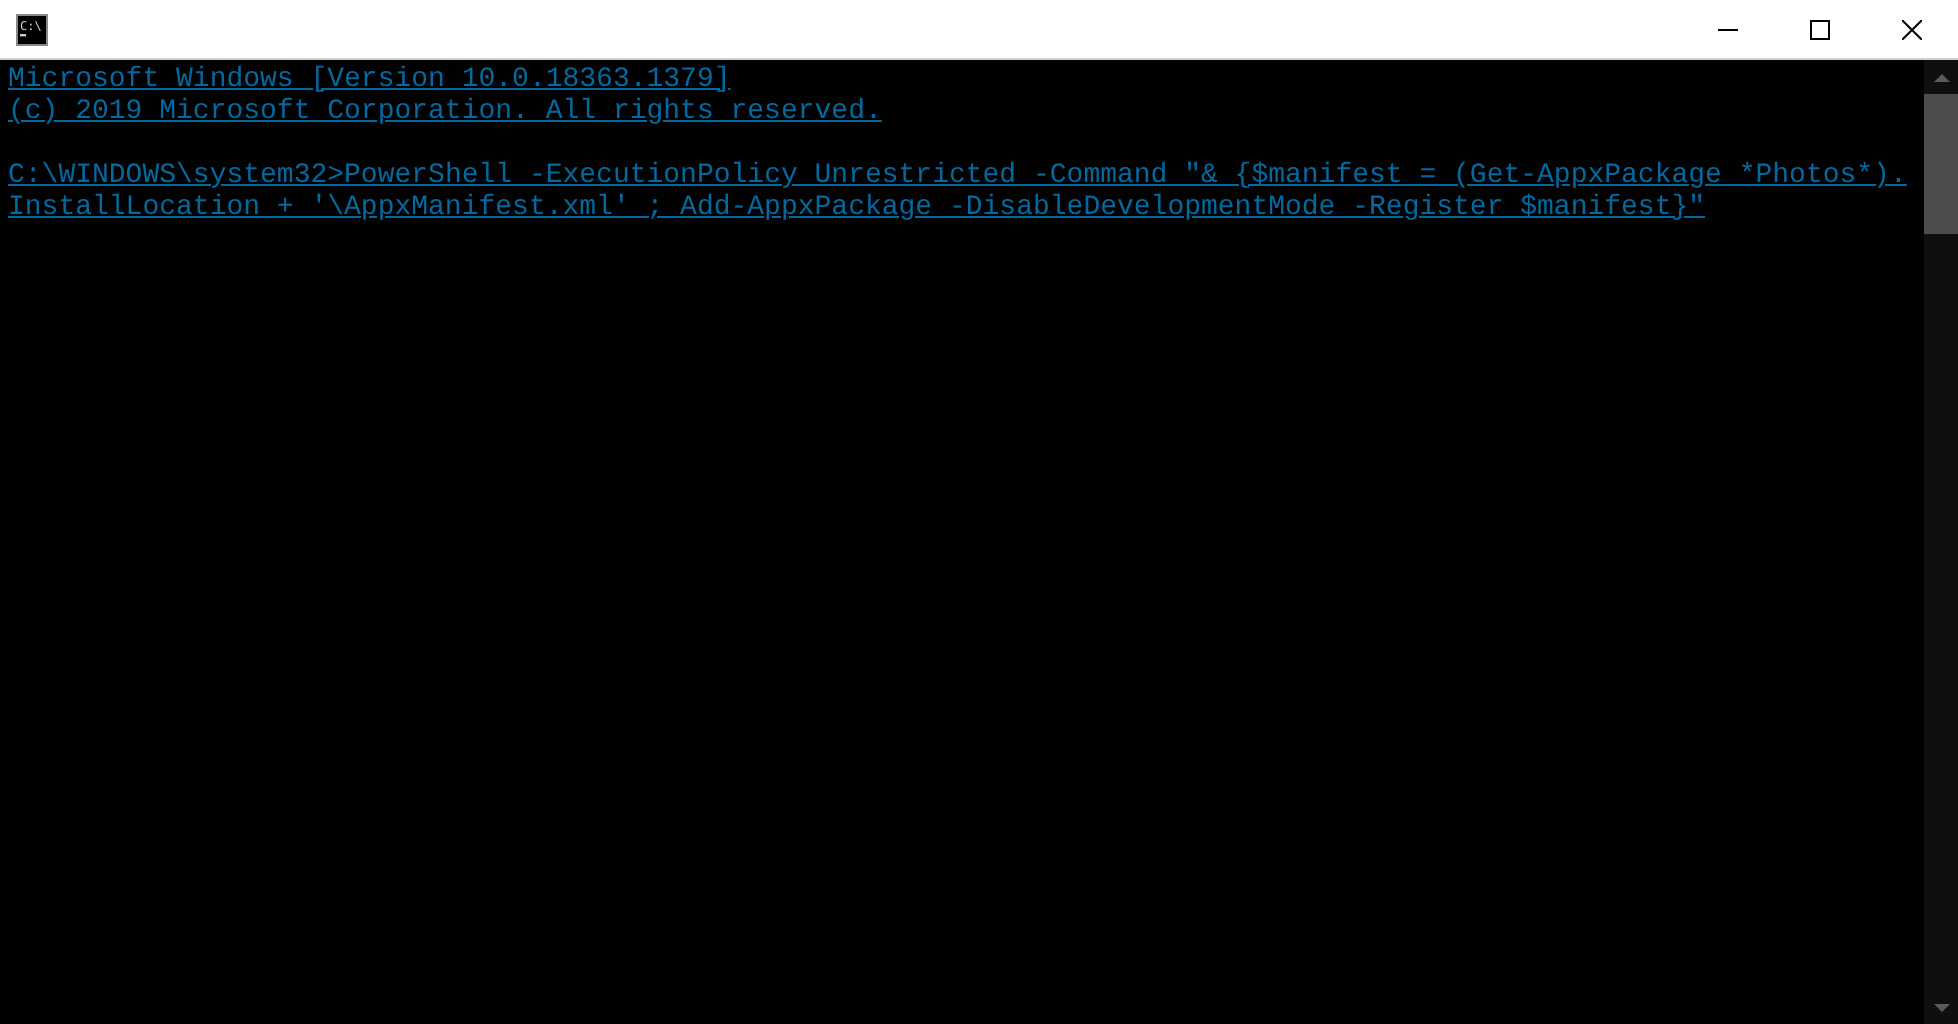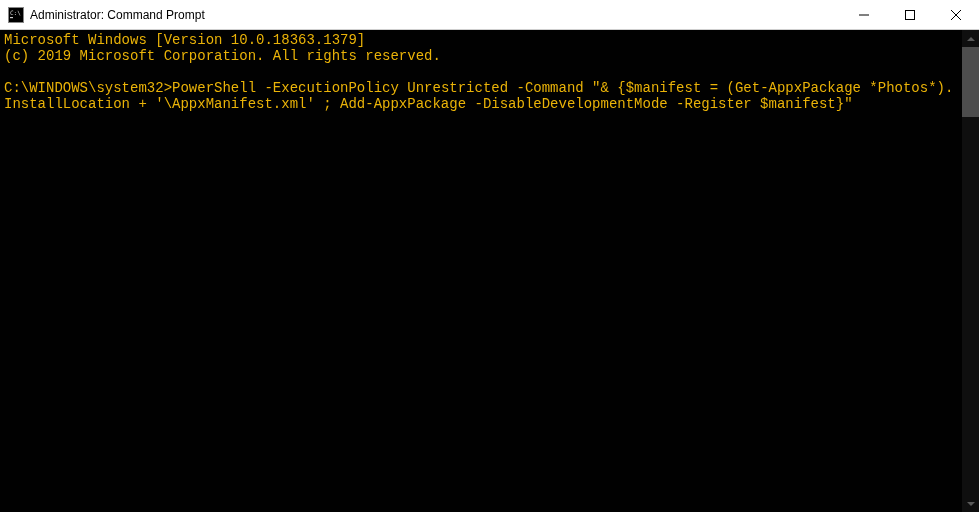--- a/index.html
+++ b/index.html
@@ -52,28 +52,29 @@
       font-size: 10px;
     }
     .console-wrap {
       flex: 1;
       display: flex;
       background: #000;
     }
     .console {
       flex: 1;
       background: #010101;
-      color: #eab308;
+      color: #0369a1;
       font-family: Consolas, "Courier New", monospace;
       font-size: 14px;
       line-height: 16px;
       padding: 2px 2px 2px 4px;
       white-space: pre-wrap;
       word-break: break-all;
       overflow: hidden;
+      text-decoration: underline;
     }
     .scrollbar {
       width: 17px;
       background: #0f0f0f;
       position: relative;
     }
     .scroll-arrow {
       width: 17px;
       height: 17px;
       display: flex;
@@ -101,21 +102,20 @@
 
   <div class="titlebar">
     <div class="titlebar-icon">
       <svg class="cmd-icon-svg" viewBox="0 0 16 16">
         <rect x="0" y="0" width="16" height="16" fill="#000"></rect>
         <rect x="0.5" y="0.5" width="15" height="15" fill="none" stroke="#888" stroke-width="1"></rect>
         <text x="2" y="8" font-family="Consolas,monospace" font-size="6" fill="#ccc">C:\</text>
         <rect x="2" y="10" width="3" height="1.2" fill="#ccc"></rect>
       </svg>
     </div>
-    <div class="titlebar-title">Administrator: Command Prompt</div>
     <div class="titlebar-spacer"></div>
     <div class="win-controls">
       <div class="win-btn">
         <svg width="10" height="10" viewBox="0 0 10 10">
             <line x1="0" y1="5" x2="10" y2="5" stroke="#000" stroke-width="1"></line>
           </svg>
       </div>
       <div class="win-btn">
         <svg width="10" height="10" viewBox="0 0 10 10">
             <rect x="0.5" y="0.5" width="9" height="9" fill="none" stroke="#000" stroke-width="1"></rect>

